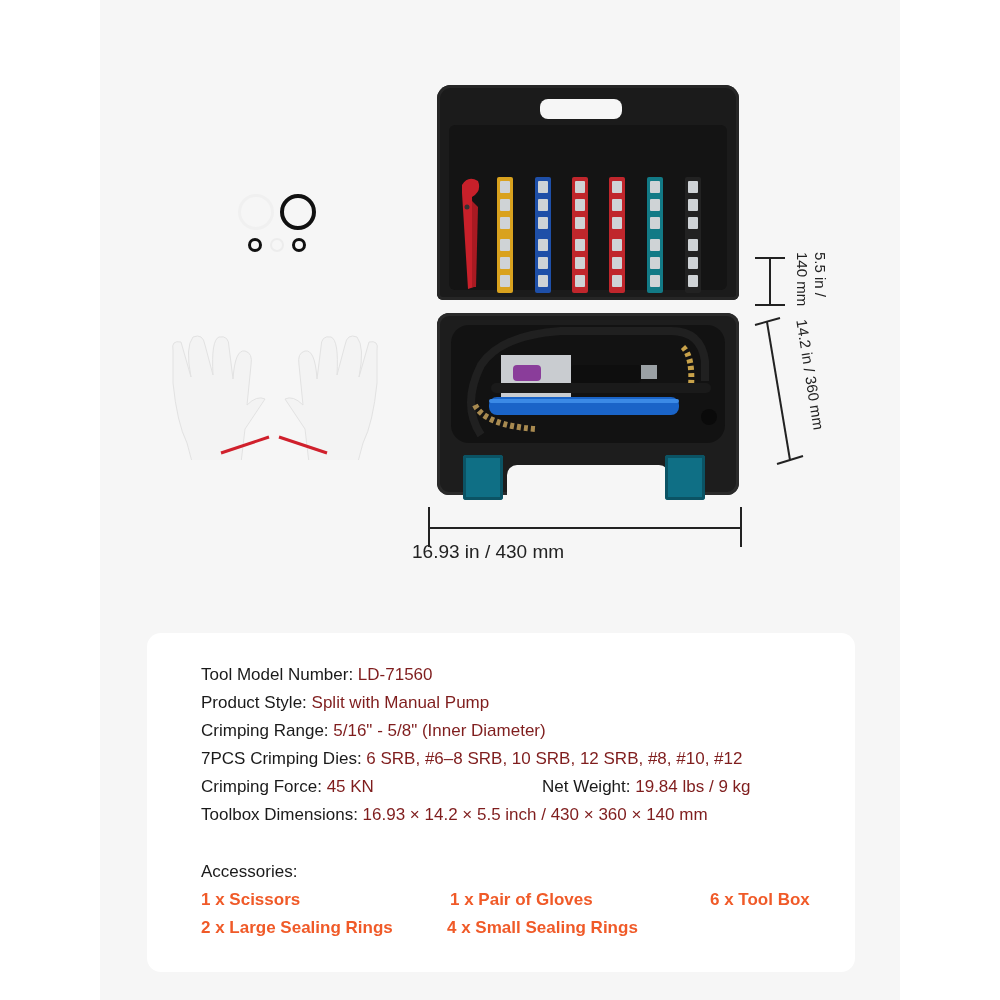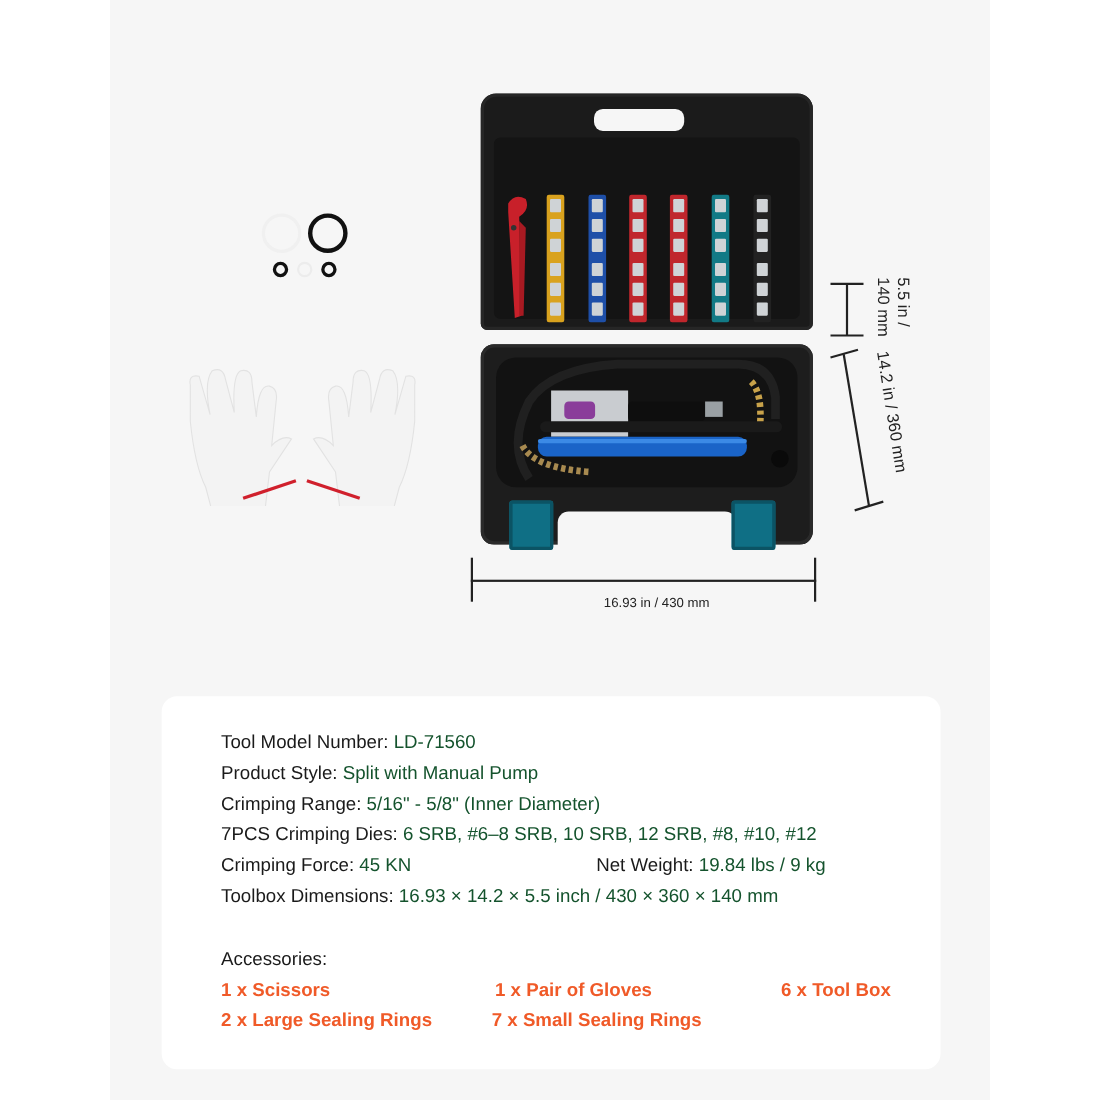--- a/index.html
+++ b/index.html
@@ -29,29 +29,29 @@
 
   .base { position: absolute; left: 0; top: 228px; width: 302px; height: 182px; background: #1d1d1d; border-radius: 12px; box-shadow: inset 0 0 0 3px #2a2a2a; }
   .base-inner { position: absolute; left: 14px; top: 12px; width: 274px; height: 118px; background: #121212; border-radius: 18px; }
   .latch { position: absolute; top: 370px; width: 40px; height: 45px; background: #0f6f85; border-radius: 3px; box-shadow: inset 0 0 0 3px #0b5364; }
   .foot-gap { position: absolute; left: 70px; top: 380px; width: 162px; height: 40px; background: #f6f6f6; border-radius: 10px 10px 0 0; }
 
   
   .dim-h { position: absolute; left: 428px; top: 507px; width: 314px; height: 40px; }
   .dim-h .line { position: absolute; left: 0; top: 20px; width: 314px; height: 2px; background: #222; }
   .dim-h .tick { position: absolute; top: 0; width: 2px; height: 40px; background: #222; }
-  .dim-h-label { position: absolute; left: 440px; top: 541px; width: 314px; text-align: center; font-size: 12px; color: #222; }
+  .dim-h-label { position: absolute; left: 412px; top: 541px; width: 314px; font-size: 19px; color: #222; }
 
   .dim-v { position: absolute; }
   .dim-v-label { position: absolute; font-size: 15px; color: #222; white-space: nowrap; transform-origin: left top; }
 
   
   .card { position: absolute; left: 147px; top: 633px; width: 708px; height: 339px; background: #ffffff; border-radius: 14px; }
   .row { position: absolute; left: 54px; font-size: 17px; color: #1a1a1a; white-space: nowrap; }
-  .row .v { color: #14532d; }
+  .row .v { color: #7f1d1d; }
   .row.col2 { left: 395px; }
   .acc { position: absolute; font-size: 17px; color: #f05a28; white-space: nowrap; font-weight: 600; }
 </style>
 </head>
 <body>
 
 <div class="panel"></div>
 
 <div class="rings">
   <div class="ring big-white"></div>
@@ -191,14 +191,14 @@
   </div>
   <div class="row" style="top:172px;">
     <span>Toolbox Dimensions: </span><span class="v">16.93 × 14.2 × 5.5 inch / 430 × 360 × 140 mm</span>
   </div>
 
   <div class="row" style="top:229px;">Accessories:</div>
   <div class="acc" style="left:54px; top:257px;">1 x Scissors</div>
   <div class="acc" style="left:303px; top:257px;">1 x Pair of Gloves</div>
   <div class="acc" style="left:563px; top:257px;">6 x Tool Box</div>
   <div class="acc" style="left:54px; top:285px;">2 x Large Sealing Rings</div>
-  <div class="acc" style="left:300px; top:285px;">7 x Small Sealing Rings</div>
+  <div class="acc" style="left:300px; top:285px;">4 x Small Sealing Rings</div>
 </div>
 
 </body></html>

